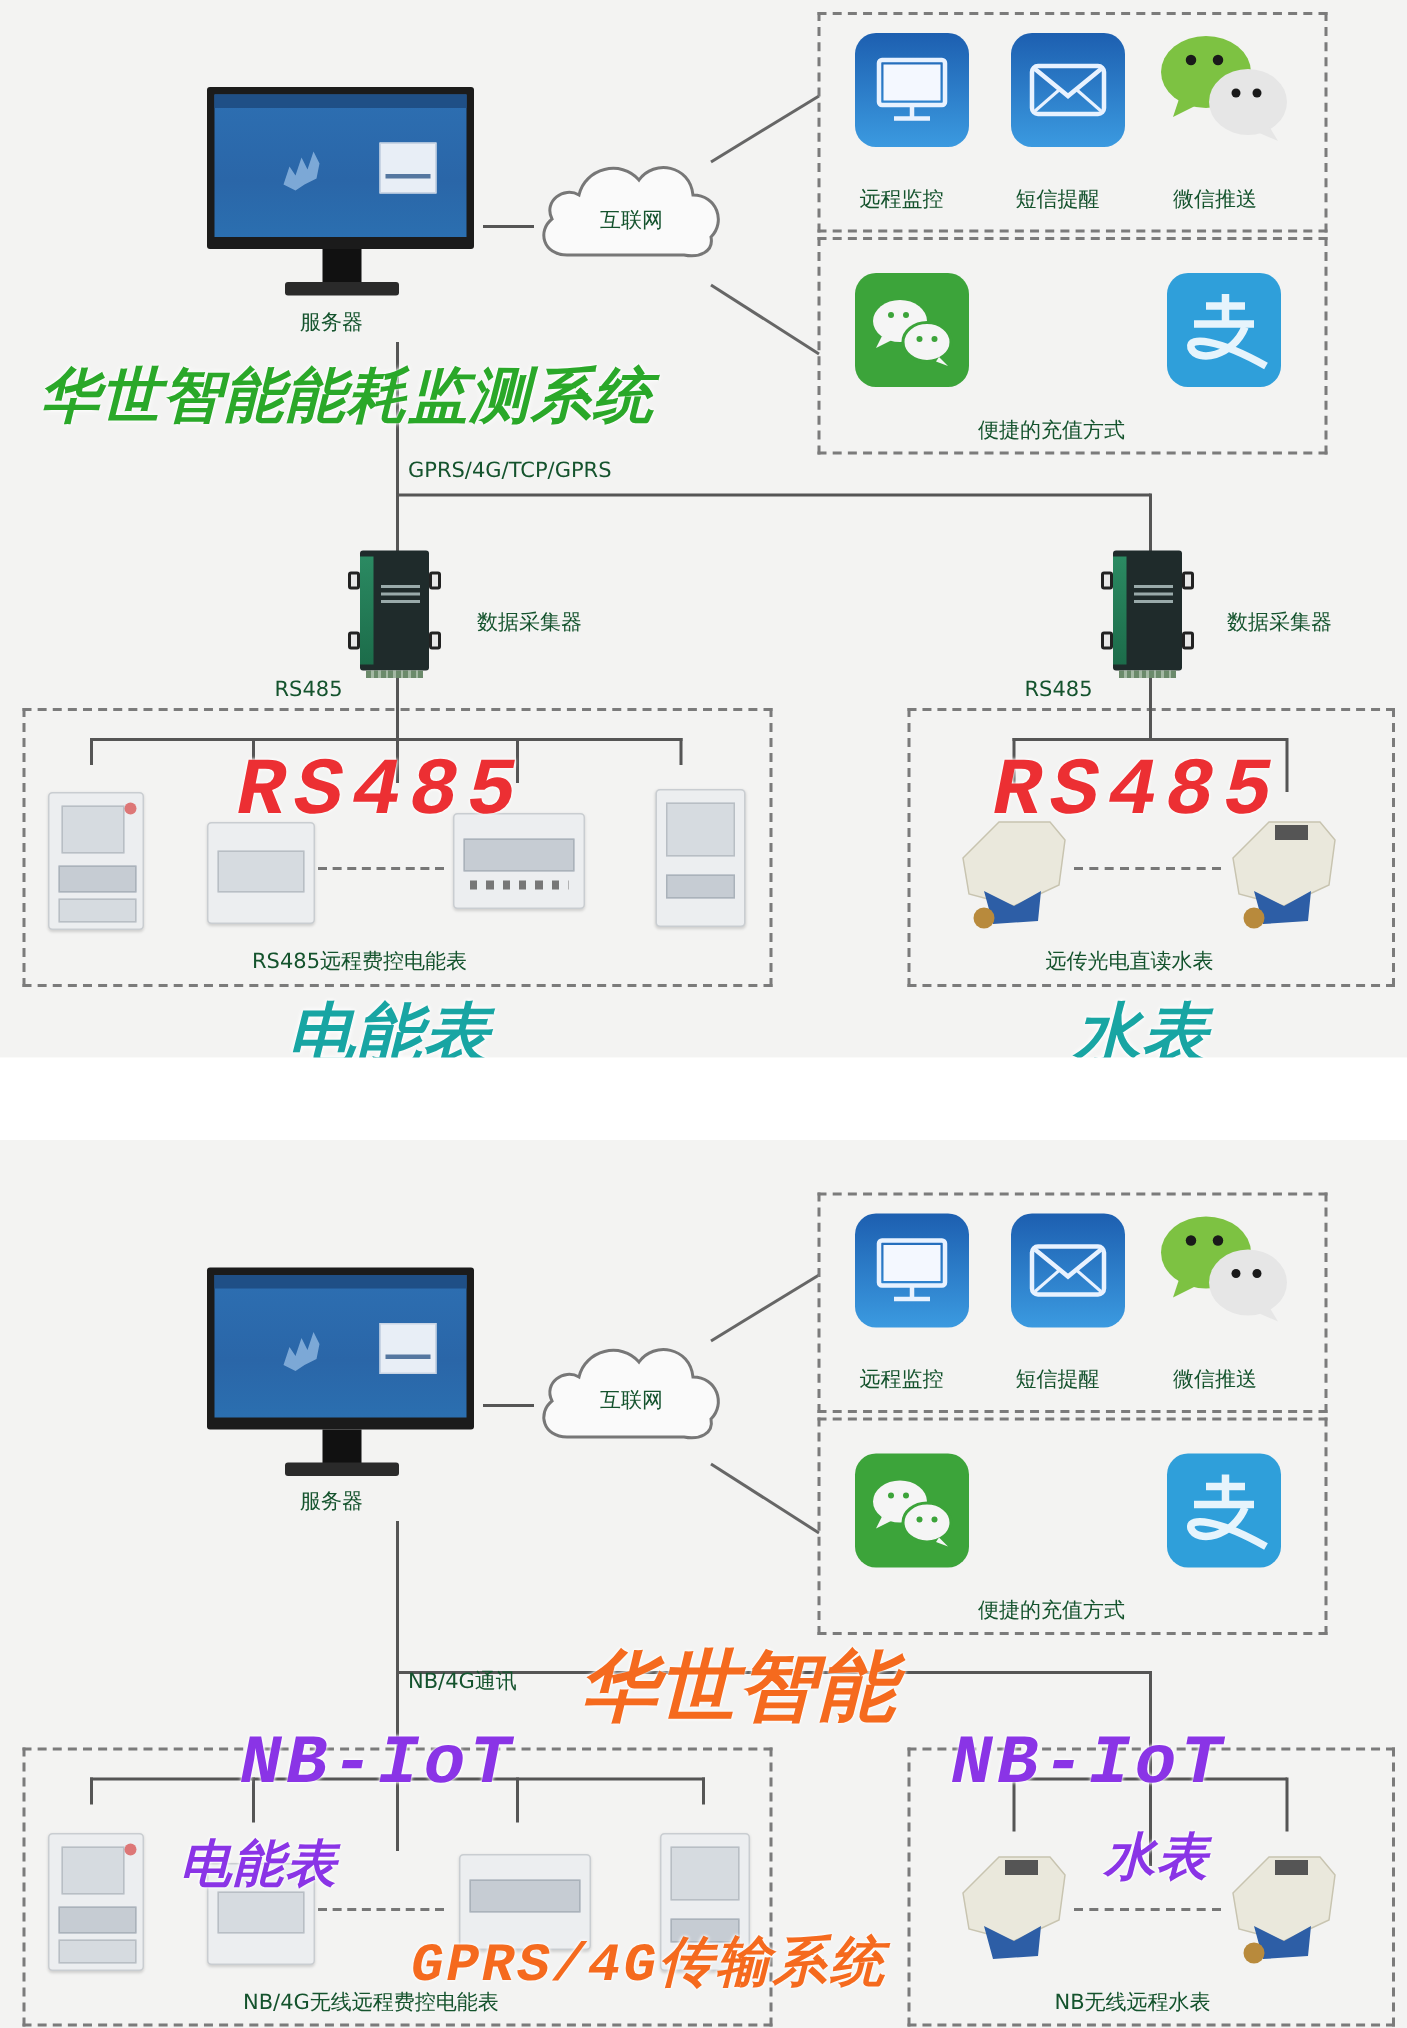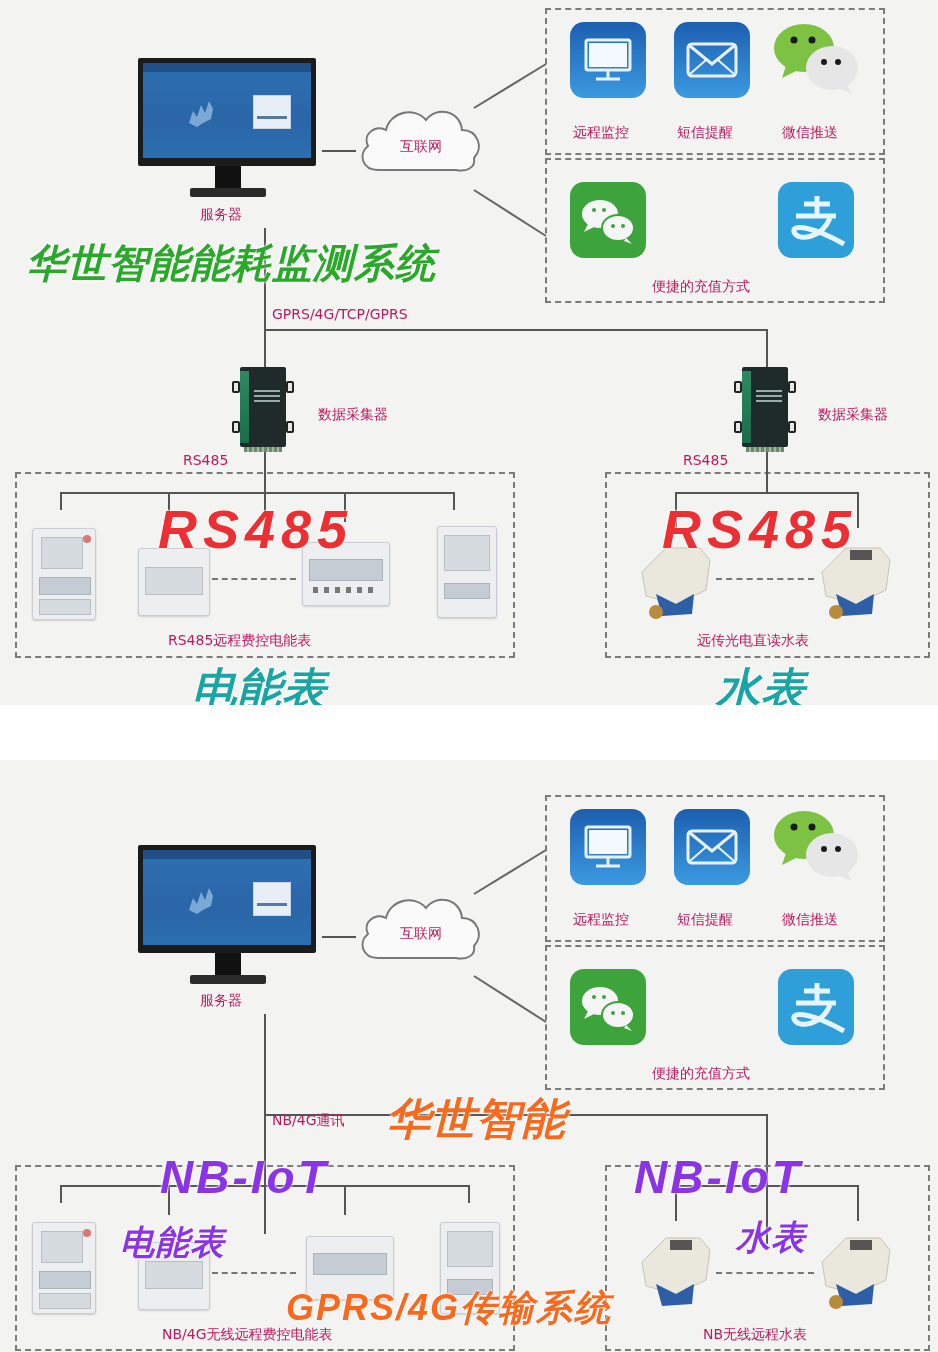--- a/index.html
+++ b/index.html
@@ -4,21 +4,21 @@
 <style>
   html,body{margin:0;padding:0;}
   body{width:938px;height:1352px;background:#f4f4f3;position:relative;overflow:hidden;font-family:"DejaVu Sans","Liberation Sans",sans-serif;color:#333;}
   .half{position:absolute;left:0;width:938px;background:#f3f3f2;}
   .half.top{top:0;height:705px;}
   .half.bottom{top:760px;height:592px;}
   .gap{position:absolute;left:0;top:705px;width:938px;height:55px;background:#ffffff;}
   .abs{position:absolute;}
   .line{position:absolute;background:#555;}
   .dash{position:absolute;border:2px dashed #7b7b7b;box-sizing:border-box;}
-  .lbl{position:absolute;font-size:15px;color:#be185d;white-space:nowrap;font-family:"DejaVu Sans",sans-serif;}
+  .lbl{position:absolute;font-size:15px;color:#14532d;white-space:nowrap;font-family:"DejaVu Sans",sans-serif;}
   .lbl-sm{font-size:14px;}
   
   .monitor{position:absolute;width:178px;height:150px;}
   .monitor .screen{position:absolute;left:0;top:0;width:178px;height:108px;background:#1b1b1b;border-radius:2px;}
   .monitor .screen .inner{position:absolute;left:5px;top:5px;right:5px;bottom:8px;background:linear-gradient(180deg,#2d6fb2,#2a66a8 60%,#2b6fb0);}
   .monitor .screen .bar{position:absolute;left:0;top:0;right:0;height:9px;background:#1f4f86;}
   .monitor .screen .login{position:absolute;right:20px;top:32px;width:36px;height:32px;background:#e8eef6;border:1px solid #c8d4e4;}
   .monitor .screen .login::after{content:"";position:absolute;left:3px;right:3px;top:20px;height:3px;background:#5577a0;}
   .monitor .screen .map{position:absolute;left:40px;top:30px;width:42px;height:40px;}
   .monitor .neck{position:absolute;left:77px;top:108px;width:26px;height:25px;background:#111;}
@@ -39,21 +39,21 @@
   .collector .term{position:absolute;left:12px;top:80px;width:38px;height:5px;background:repeating-linear-gradient(90deg,#6b8a6b 0 3px,#a3b8a3 3px 5px);}
   .collector .txt{position:absolute;left:22px;top:20px;width:26px;height:22px;}
   .collector .txt i{display:block;height:2px;background:#9aa;margin:3px 0;}
   
   .meter{position:absolute;background:#eceef0;border:1px solid #c9cdd1;border-radius:3px;box-shadow:0 1px 2px rgba(0,0,0,.15);}
   .meter .win{position:absolute;background:#d6dbe0;border:1px solid #b8bec4;}
   .meter .win2{position:absolute;background:#c6ccd3;border:1px solid #aab2ba;}
   
   .wmeter{position:absolute;width:80px;height:90px;}
   
-  .ov{position:absolute;white-space:nowrap;font-family:Liberation Sans, sans-serif;font-weight:bold;letter-spacing:1px;}
+  .ov{position:absolute;white-space:nowrap;font-family:Liberation Mono, monospace;font-weight:bold;letter-spacing:1px;}
   .ov-title{color:#2aa829;font-size:40px;font-style:italic;text-shadow:0 0 2px #fff,0 0 4px #fff;}
   .ov-rs{color:#ec2f33;font-size:54px;font-style:italic;letter-spacing:6px;text-shadow:0 0 2px #fff,0 0 3px #fff;}
   .ov-teal{color:#18a5a3;font-size:44px;font-style:italic;text-shadow:0 0 3px #fff,0 0 4px #fff;}
   .ov-orange{color:#f56a1e;font-style:italic;text-shadow:0 0 2px #fff,0 0 3px #fff;}
   .ov-purple{color:#8a34e6;font-style:italic;text-shadow:0 0 2px #fff,0 0 3px #fff;}
 </style>
 </head>
 <body>
 
 <div class="half top">
@@ -318,21 +318,21 @@
         <line x1="18" y1="34" x2="58" y2="34" stroke="#e6f4fc" stroke-width="5"></line>
         <path d="M52 36 C44 56 20 60 16 50 C14 42 34 44 66 62" fill="none" stroke="#e6f4fc" stroke-width="5"></path>
       </svg>
   </div>
   <div class="lbl lbl-sm" style="left:652px;top:305px;">便捷的充值方式</div>
 
   <div class="line" style="left:264px;top:254px;width:2px;height:220px;"></div>
   <div class="line" style="left:264px;top:354px;width:503px;height:2px;"></div>
   <div class="line" style="left:766px;top:354px;width:2px;height:130px;"></div>
   <div class="lbl lbl-sm" style="left:272px;top:352px;">NB/4G通讯</div>
-  <div class="ov ov-orange" style="left:386px;top:330px;font-size:44px;">华世智能</div>
+  <div class="ov ov-orange" style="left:386px;top:330px;font-size:52px;">华世智能</div>
 
   <div class="dash" style="left:15px;top:405px;width:500px;height:186px;"></div>
   <div class="line" style="left:60px;top:425px;width:410px;height:2px;"></div>
   <div class="line" style="left:60px;top:425px;width:2px;height:18px;"></div>
   <div class="line" style="left:168px;top:425px;width:2px;height:30px;"></div>
   <div class="line" style="left:344px;top:425px;width:2px;height:30px;"></div>
   <div class="line" style="left:468px;top:425px;width:2px;height:18px;"></div>
 
   <div class="meter" style="left:32px;top:462px;width:62px;height:90px;">
     <div class="win" style="left:8px;top:8px;width:40px;height:30px;"></div>
@@ -371,14 +371,14 @@
     <path d="M6 40 L30 16 L64 16 L74 28 L70 58 L40 72 L10 64 Z" fill="#eae8dc" stroke="#c8c4b0"></path>
     <rect x="34" y="18" width="22" height="10" fill="#555"></rect>
     <path d="M20 62 L40 72 L58 62 L56 82 L26 84 Z" fill="#2d5ea6"></path>
     <ellipse cx="20" cy="80" rx="7" ry="7" fill="#b88a3c"></ellipse>
   </svg>
 
   <div class="ov ov-purple" style="left:634px;top:390px;font-size:46px;letter-spacing:3px;">NB-IoT</div>
   <div class="ov ov-purple" style="left:736px;top:455px;font-size:34px;">水表</div>
   <div class="lbl lbl-sm" style="left:703px;top:566px;">NB无线远程水表</div>
 
-  <div class="ov ov-orange" style="left:286px;top:524px;font-size:36px;letter-spacing:2px;">GPRS/4G传输系统</div>
+  <div class="ov ov-orange" style="left:274px;top:524px;font-size:36px;letter-spacing:2px;">GPRS/4G传输系统</div>
 </div>
 
 </body></html>

